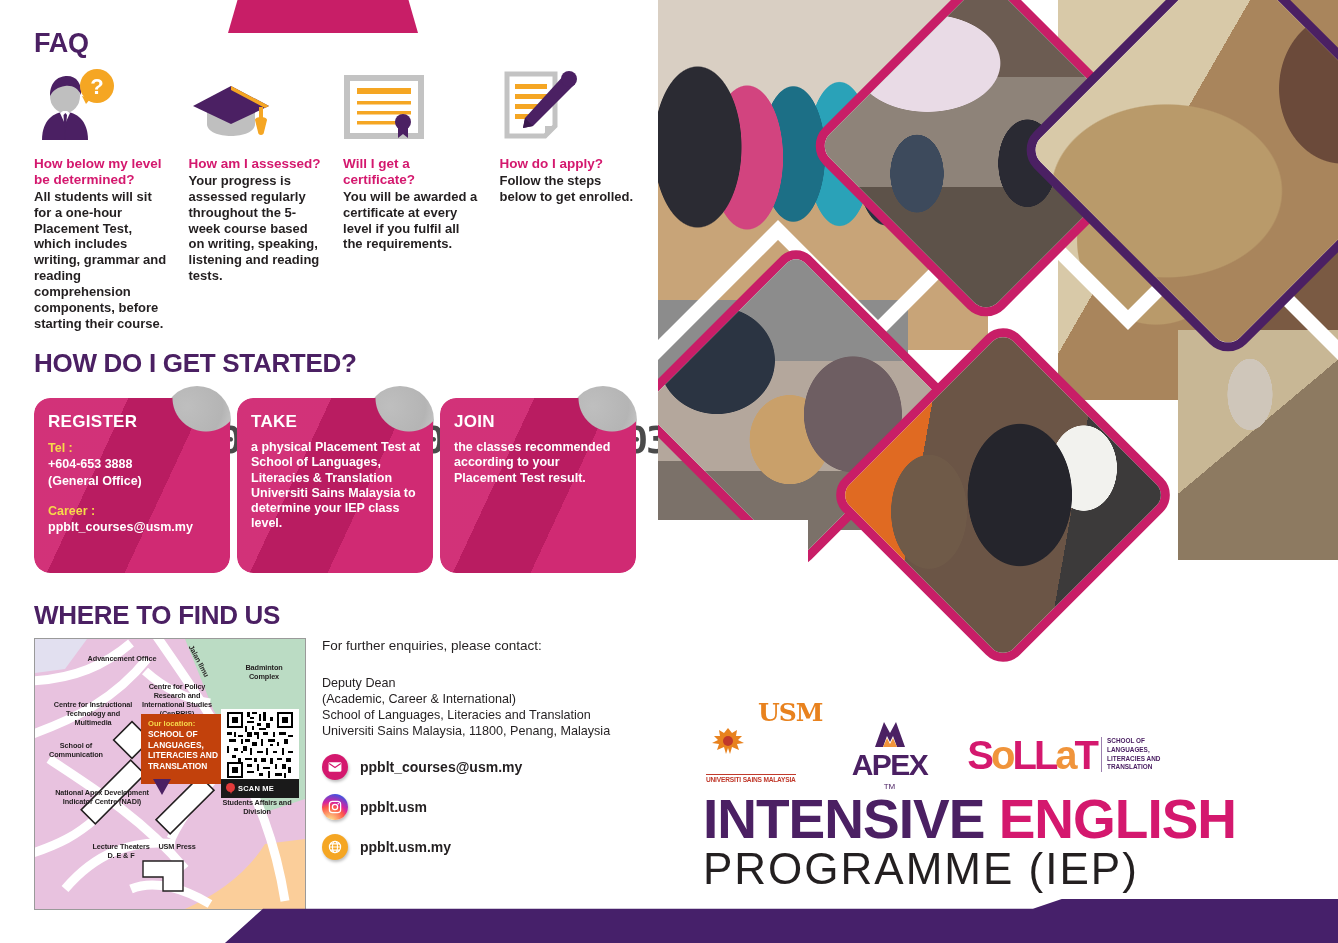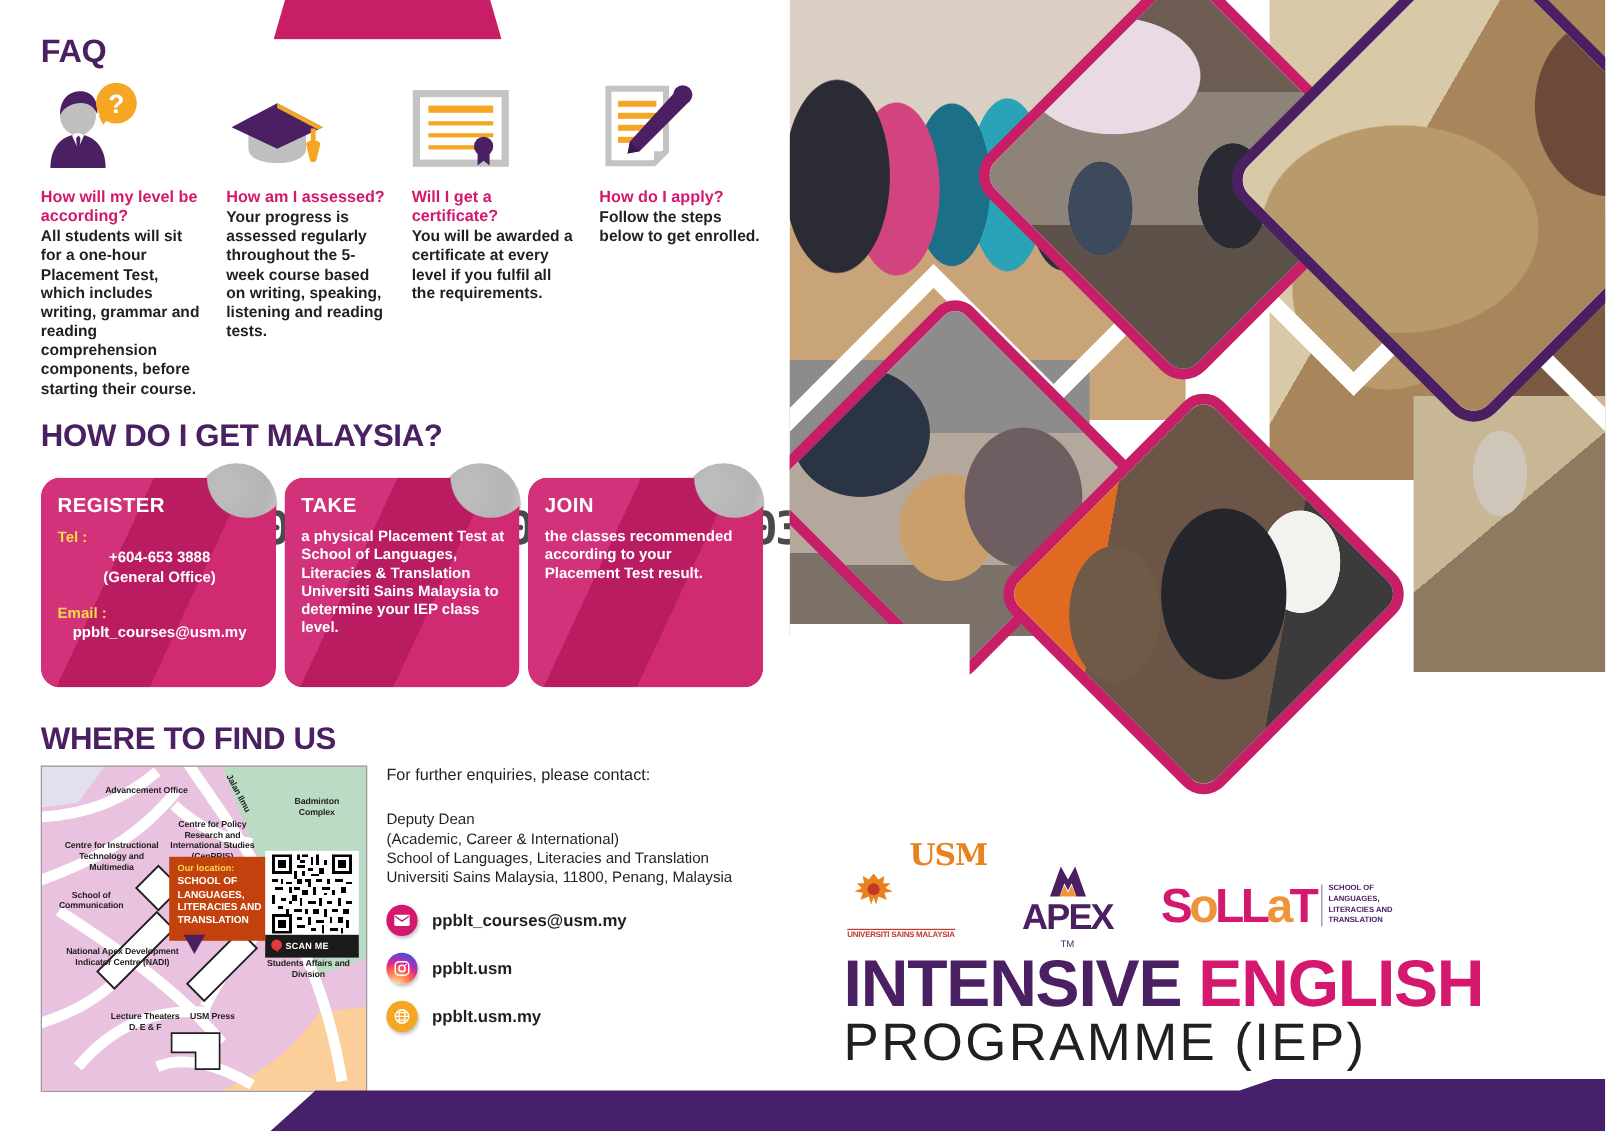--- a/index.html
+++ b/index.html
@@ -78,21 +78,21 @@
     background: linear-gradient(115deg, rgba(255,255,255,.085) 0 34%, rgba(0,0,0,.10) 34% 62%, rgba(255,255,255,.05) 62% 100%);
     pointer-events:none;
   }
   .step-inner{ position:relative; z-index:2; padding:14px 12px 0 14px; }
   .step-head{
     font-size:17px; font-weight:bold; color:#ffffff; letter-spacing:.3px;
     margin-bottom:8px;
   }
   .step-text{ font-size:12.5px; font-weight:bold; color:#ffffff; line-height:1.22; }
   .step-label{ font-size:12.5px; font-weight:bold; color:#F6D94A; line-height:1.3; }
-  .step-val{ font-size:12.5px; font-weight:bold; color:#ffffff; line-height:1.3;text-align:center; }
+  .step-val{ font-size:12.5px; font-weight:bold; color:#ffffff; line-height:1.3; }
   .gap{ height:14px; }
   .step-num{
     position:absolute; top:20px; right:-52px;
     font-size:38px; font-weight:bold; color:#4a4a4a;
     font-family:"DejaVu Sans Mono", monospace; letter-spacing:-2px;
   }
   .step.s3 .step-num{ right:-52px; }
 
   
   .map-wrap{
@@ -257,21 +257,21 @@
             <path d="M8 72 C8 52 20 44 31 44 C42 44 54 52 54 72 Z" fill="#4B2063"></path>
             <ellipse cx="31" cy="28" rx="15" ry="17" fill="#BFBFBF"></ellipse>
             <path d="M16 28 C16 12 26 8 33 8 C43 8 48 16 47 27 C44 20 38 17 31 18 C24 19 19 22 16 28Z" fill="#4B2063"></path>
             <path d="M26 45 L31 56 L36 45 L33 43 L29 43 Z" fill="#fff"></path>
             <path d="M29.5 47 L31 72 L33 47 L31.5 45 Z" fill="#4B2063"></path>
             <circle cx="63" cy="18" r="17" fill="#F5A623"></circle>
             <path d="M48 28 L52 36 L57 30 Z" fill="#F5A623"></path>
             <text x="63" y="26" font-family="Liberation Sans, sans-serif" font-size="22" font-weight="bold" fill="#fff" text-anchor="middle">?</text>
           </svg>
         </div>
-        <div class="faq-q">How will my level be according?</div>
+        <div class="faq-q">How below my level be determined?</div>
         <div class="faq-a">All students will sit for a one-hour Placement Test, which includes writing, grammar and reading comprehension components, before starting their course.</div>
       </div>
 
       <div class="faq-col">
         <div class="faq-icon">
           <svg width="84" height="72" viewBox="0 0 84 72">
             <path d="M18 40 L18 56 C18 64 30 68 42 68 C54 68 66 64 66 56 L66 40 Z" fill="#BFBFBF"></path>
             <path d="M42 18 L80 38 L42 56 L4 38 Z" fill="#4B2063"></path>
             <path d="M42 18 L80 38 L76 40 L42 22 Z" fill="#F5A623"></path>
             <path d="M72 39 L72 52" stroke="#F5A623" stroke-width="4" fill="none"></path>
@@ -310,35 +310,35 @@
             <path d="M66 6 L76 16 L34 58 L24 60 L26 50 Z" fill="#4B2063"></path>
             <circle cx="70" cy="11" r="8" fill="#4B2063"></circle>
             <path d="M26 50 L24 60 L34 58 Z" fill="#3a184e"></path>
           </svg>
         </div>
         <div class="faq-q">How do I apply?</div>
         <div class="faq-a">Follow the steps below to get enrolled.</div>
       </div>
     </div>
 
-    <div class="sec-title started">HOW DO I GET MALAYSIA?</div>
+    <div class="sec-title started">HOW DO I GET STARTED?</div>
 
     <div class="steps">
 
       <div class="step s1">
         <div class="step-shadowcircle"></div>
         <div class="step-num">01</div>
         <div class="step-body">
           <div class="step-inner">
             <div class="step-head">REGISTER</div>
             <div class="step-label">Tel :</div>
             <div class="step-val" style="white-space:pre-line">+604-653 3888
 (General Office)</div>
             <div class="gap"></div>
-            <div class="step-label">Email :</div>
+            <div class="step-label">Career :</div>
             <div class="step-val">ppblt_courses@usm.my</div>
           </div>
         </div>
       </div>
 
       <div class="step s2">
         <div class="step-shadowcircle"></div>
         <div class="step-num">02</div>
         <div class="step-body">
           <div class="step-inner">

